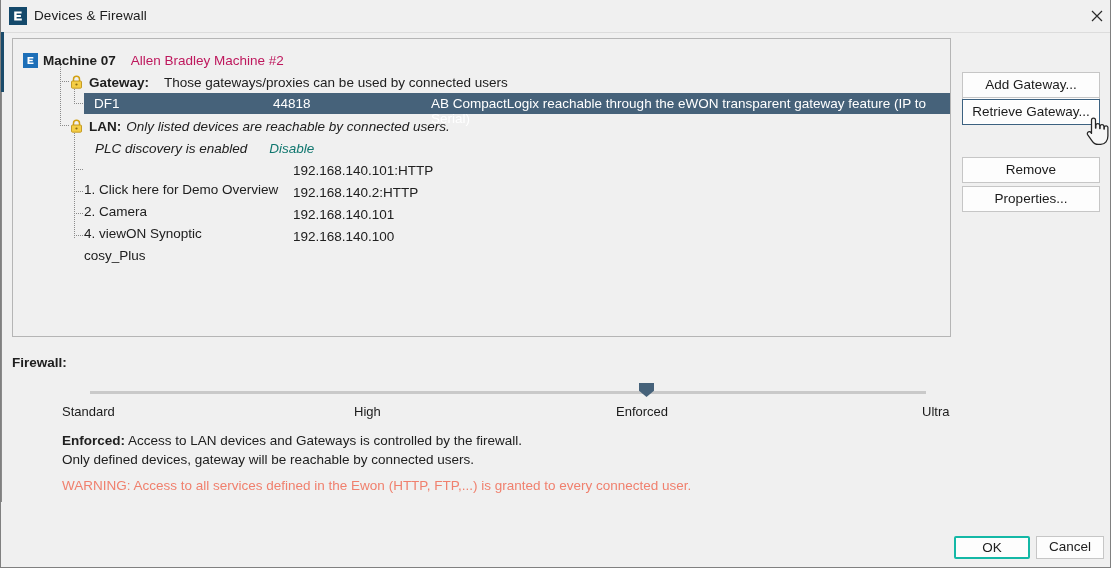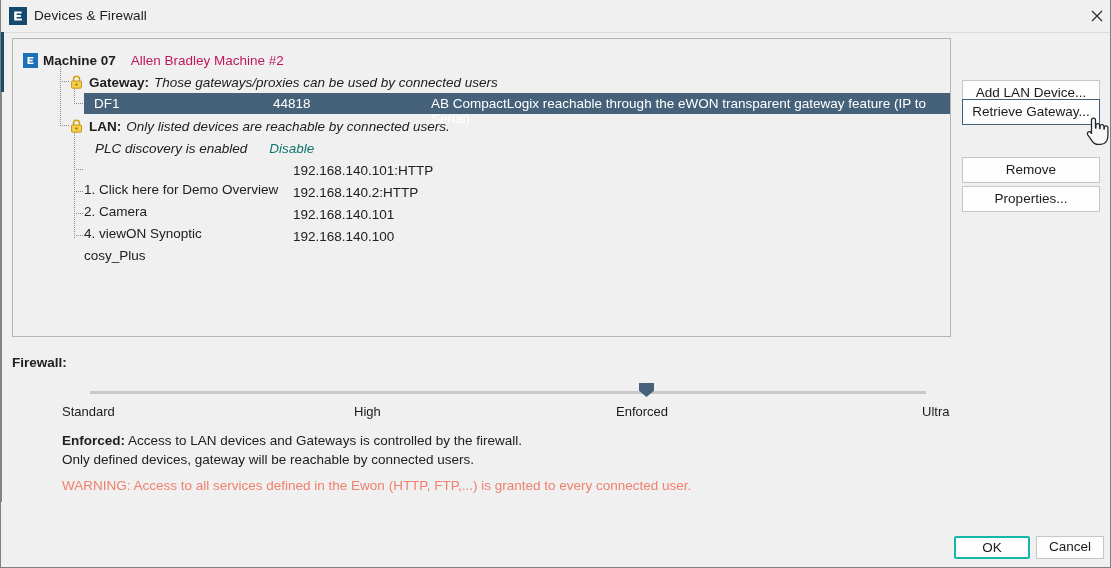--- a/index.html
+++ b/index.html
@@ -128,21 +128,21 @@
   #row-machine {
     top: 10px; left: 10px;
   }
   #row-machine .mname { margin-left: 5px; font-weight: bold; font-size: 13.5px; }
   #row-machine .mdesc { margin-left: 15px; font-size: 13.5px; color:#be185d; }
 
   .svc-row { font-size: 13.5px; }
 
   #row-gateway { top: 32px; left: 57px; }
   #row-gateway .lbl { margin-left: 6px; font-weight: bold; }
-  #row-gateway .desc { margin-left: 5px; font-style: italic; }
+  #row-gateway .desc { margin-left: 15px; }
 
   #row-lan { top: 76px; left: 57px; }
   #row-lan .lbl { margin-left: 6px; font-weight: bold; }
   #row-lan .desc { margin-left: 5px; font-style: italic; }
 
   
   #row-df1 {
     position: absolute;
     left: 71px; top: 54px;
     width: 866px; height: 21px;
@@ -377,20 +377,21 @@
       <span class="dname">4. viewON Synoptic</span>
       <span class="dip">192.168.140.101</span>
     </div>
     <div class="tree-row dev-row" id="row-d4">
       <span class="dname">cosy_Plus</span>
       <span class="dip">192.168.140.100</span>
     </div>
   </div>
 
   <div class="side-btn" id="btn-add-lan">Add LAN Device...</div>
+  <div class="side-btn" id="btn-add-gw">Add Gateway...</div>
   <div class="side-btn focused" id="btn-retr-gw">Retrieve Gateway...</div>
   <div class="side-btn" id="btn-remove">Remove</div>
   <div class="side-btn" id="btn-props">Properties...</div>
 
   <div id="cursor">
     <svg width="26" height="32" viewBox="0 0 26 32">
       <g transform="translate(1,1)">
         <path d="M6.5 13.5 V4.2 a2 2 0 0 1 4 0 V12 h0.4 V9.4 a1.9 1.9 0 0 1 3.8 0 V12.6 h0.4 V10.4 a1.9 1.9 0 0 1 3.8 0 V13 h0.4 V11.6 a1.8 1.8 0 0 1 3.6 0 V20 c0 4.6 -2.6 8.4 -7.2 8.4 h-2.6 c-3 0 -4.6 -1.4 -6.1 -3.6 L2.6 18.6 a1.9 1.9 0 0 1 0.8 -2.7 c0.9 -0.5 2 -0.2 2.6 0.7 l0.5 0.8 Z" fill="#f7f7f7" stroke="#252525" stroke-width="1.25" stroke-linejoin="round"></path>
       </g>
     </svg>

